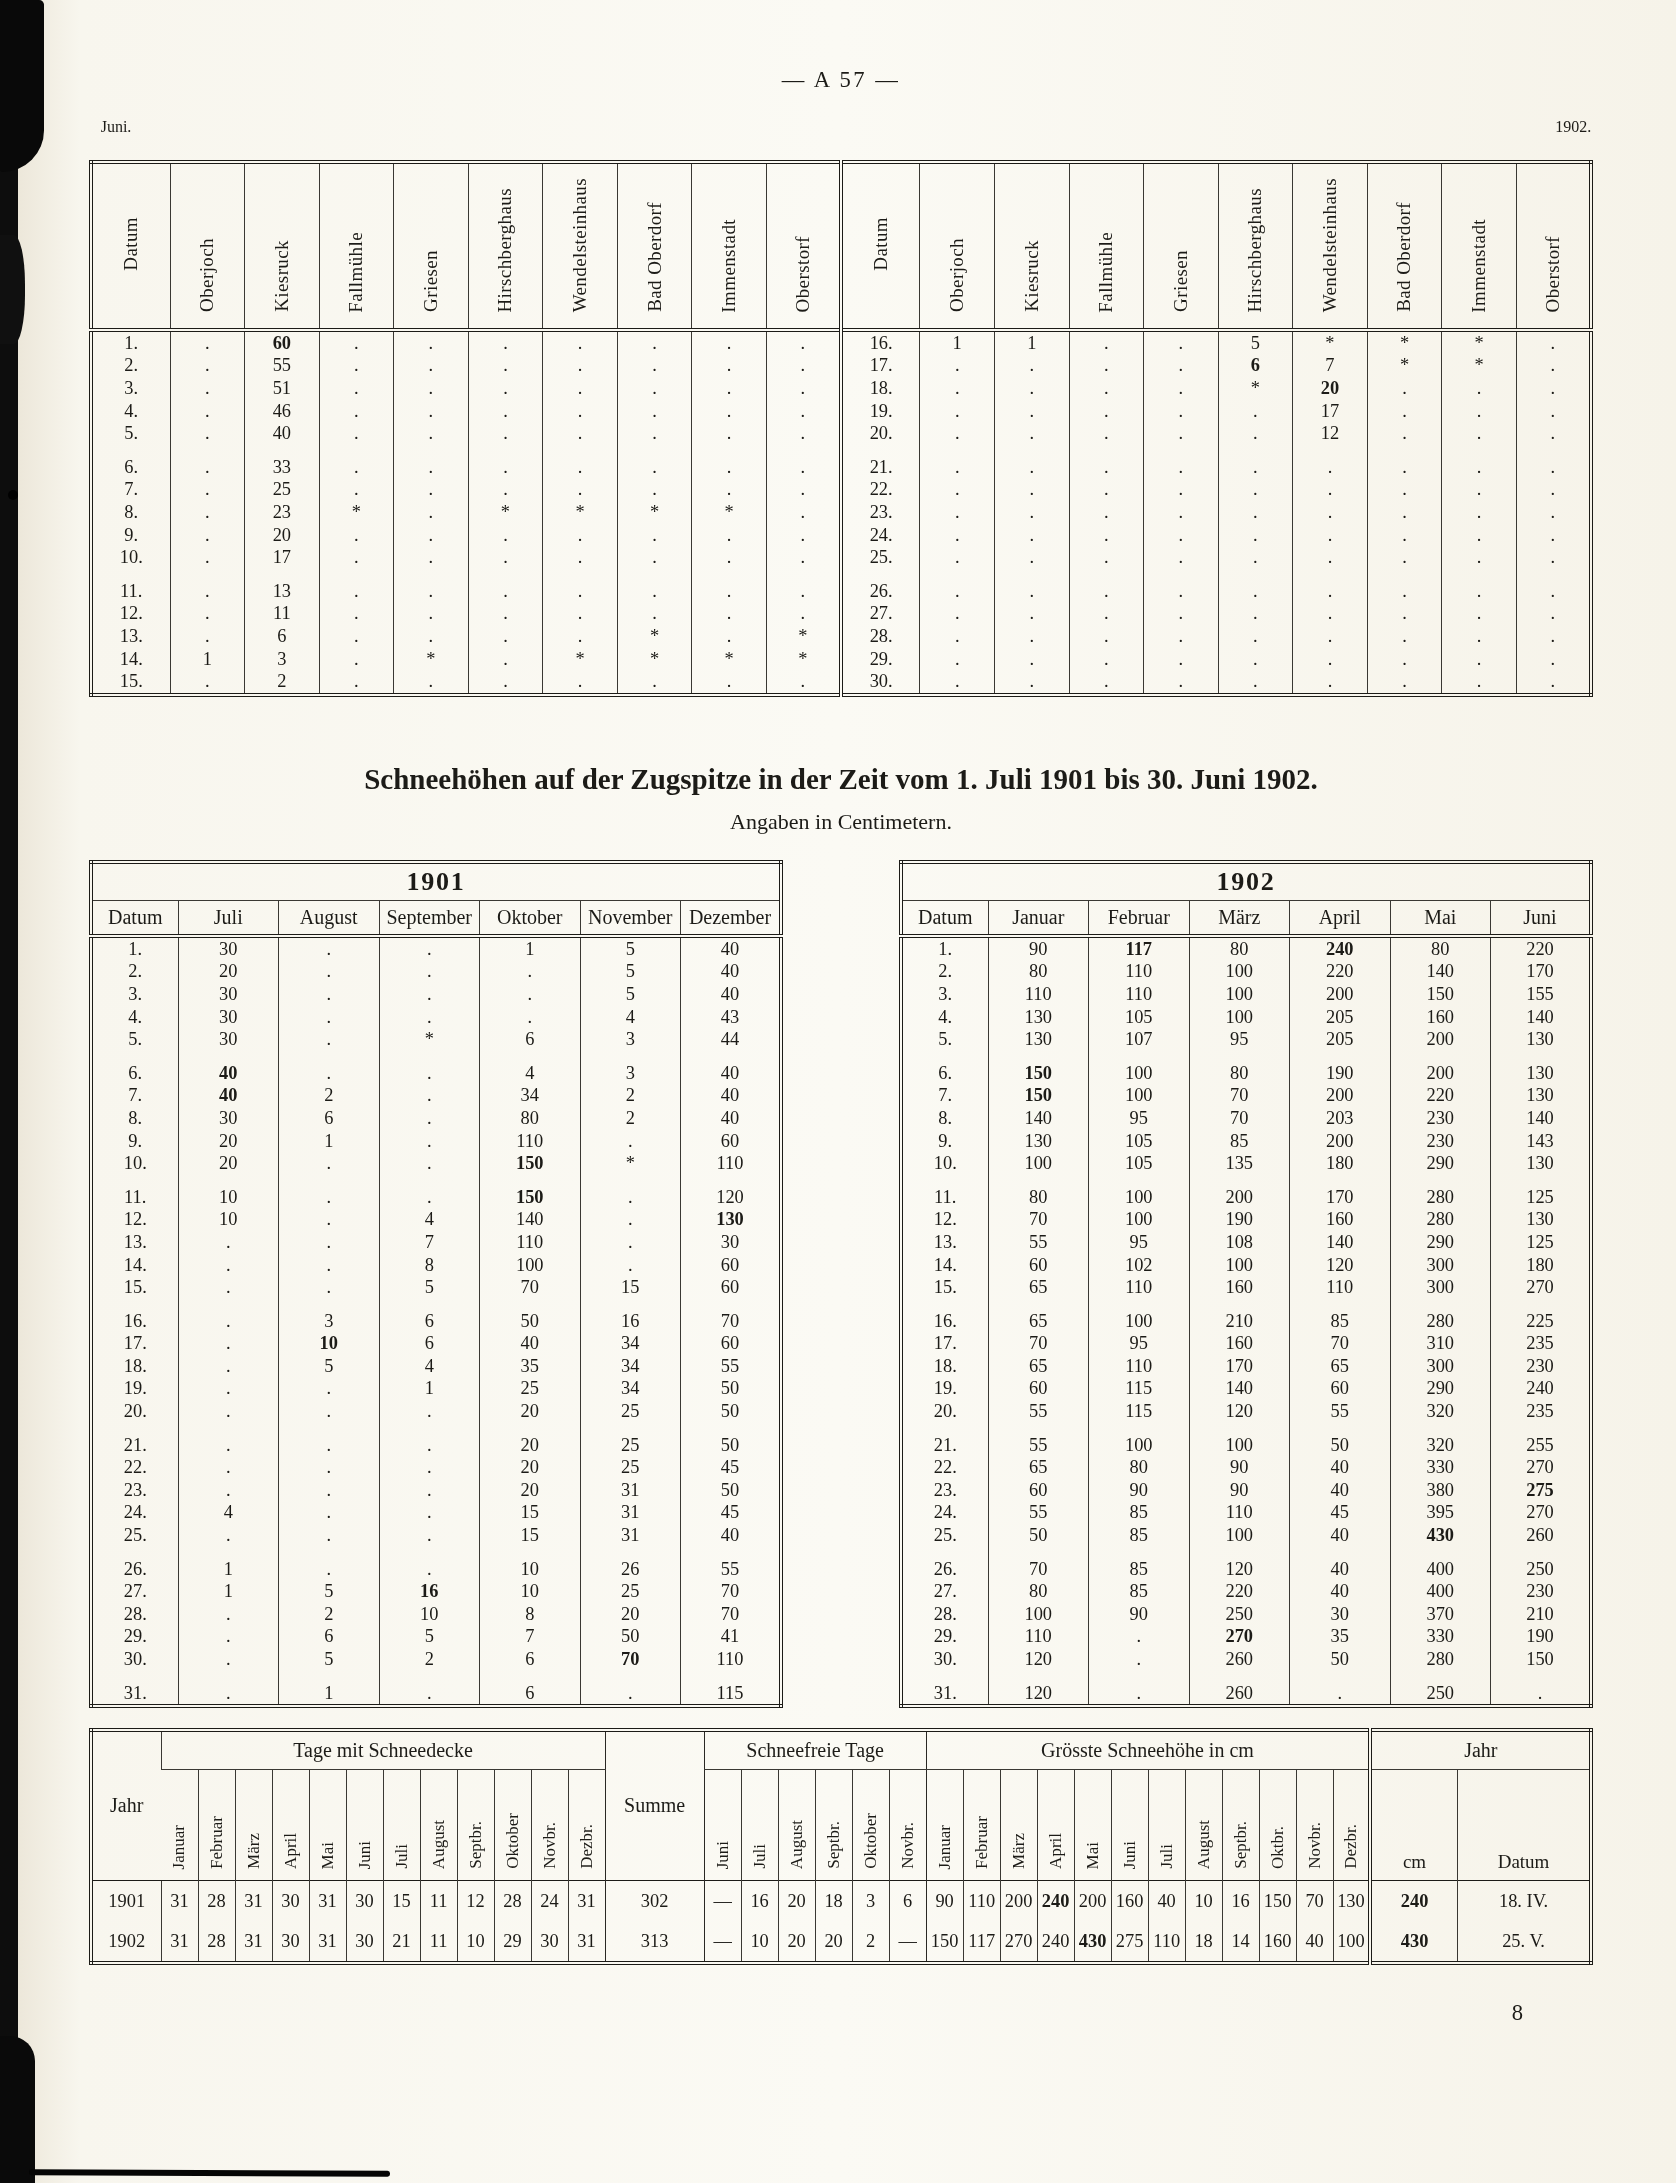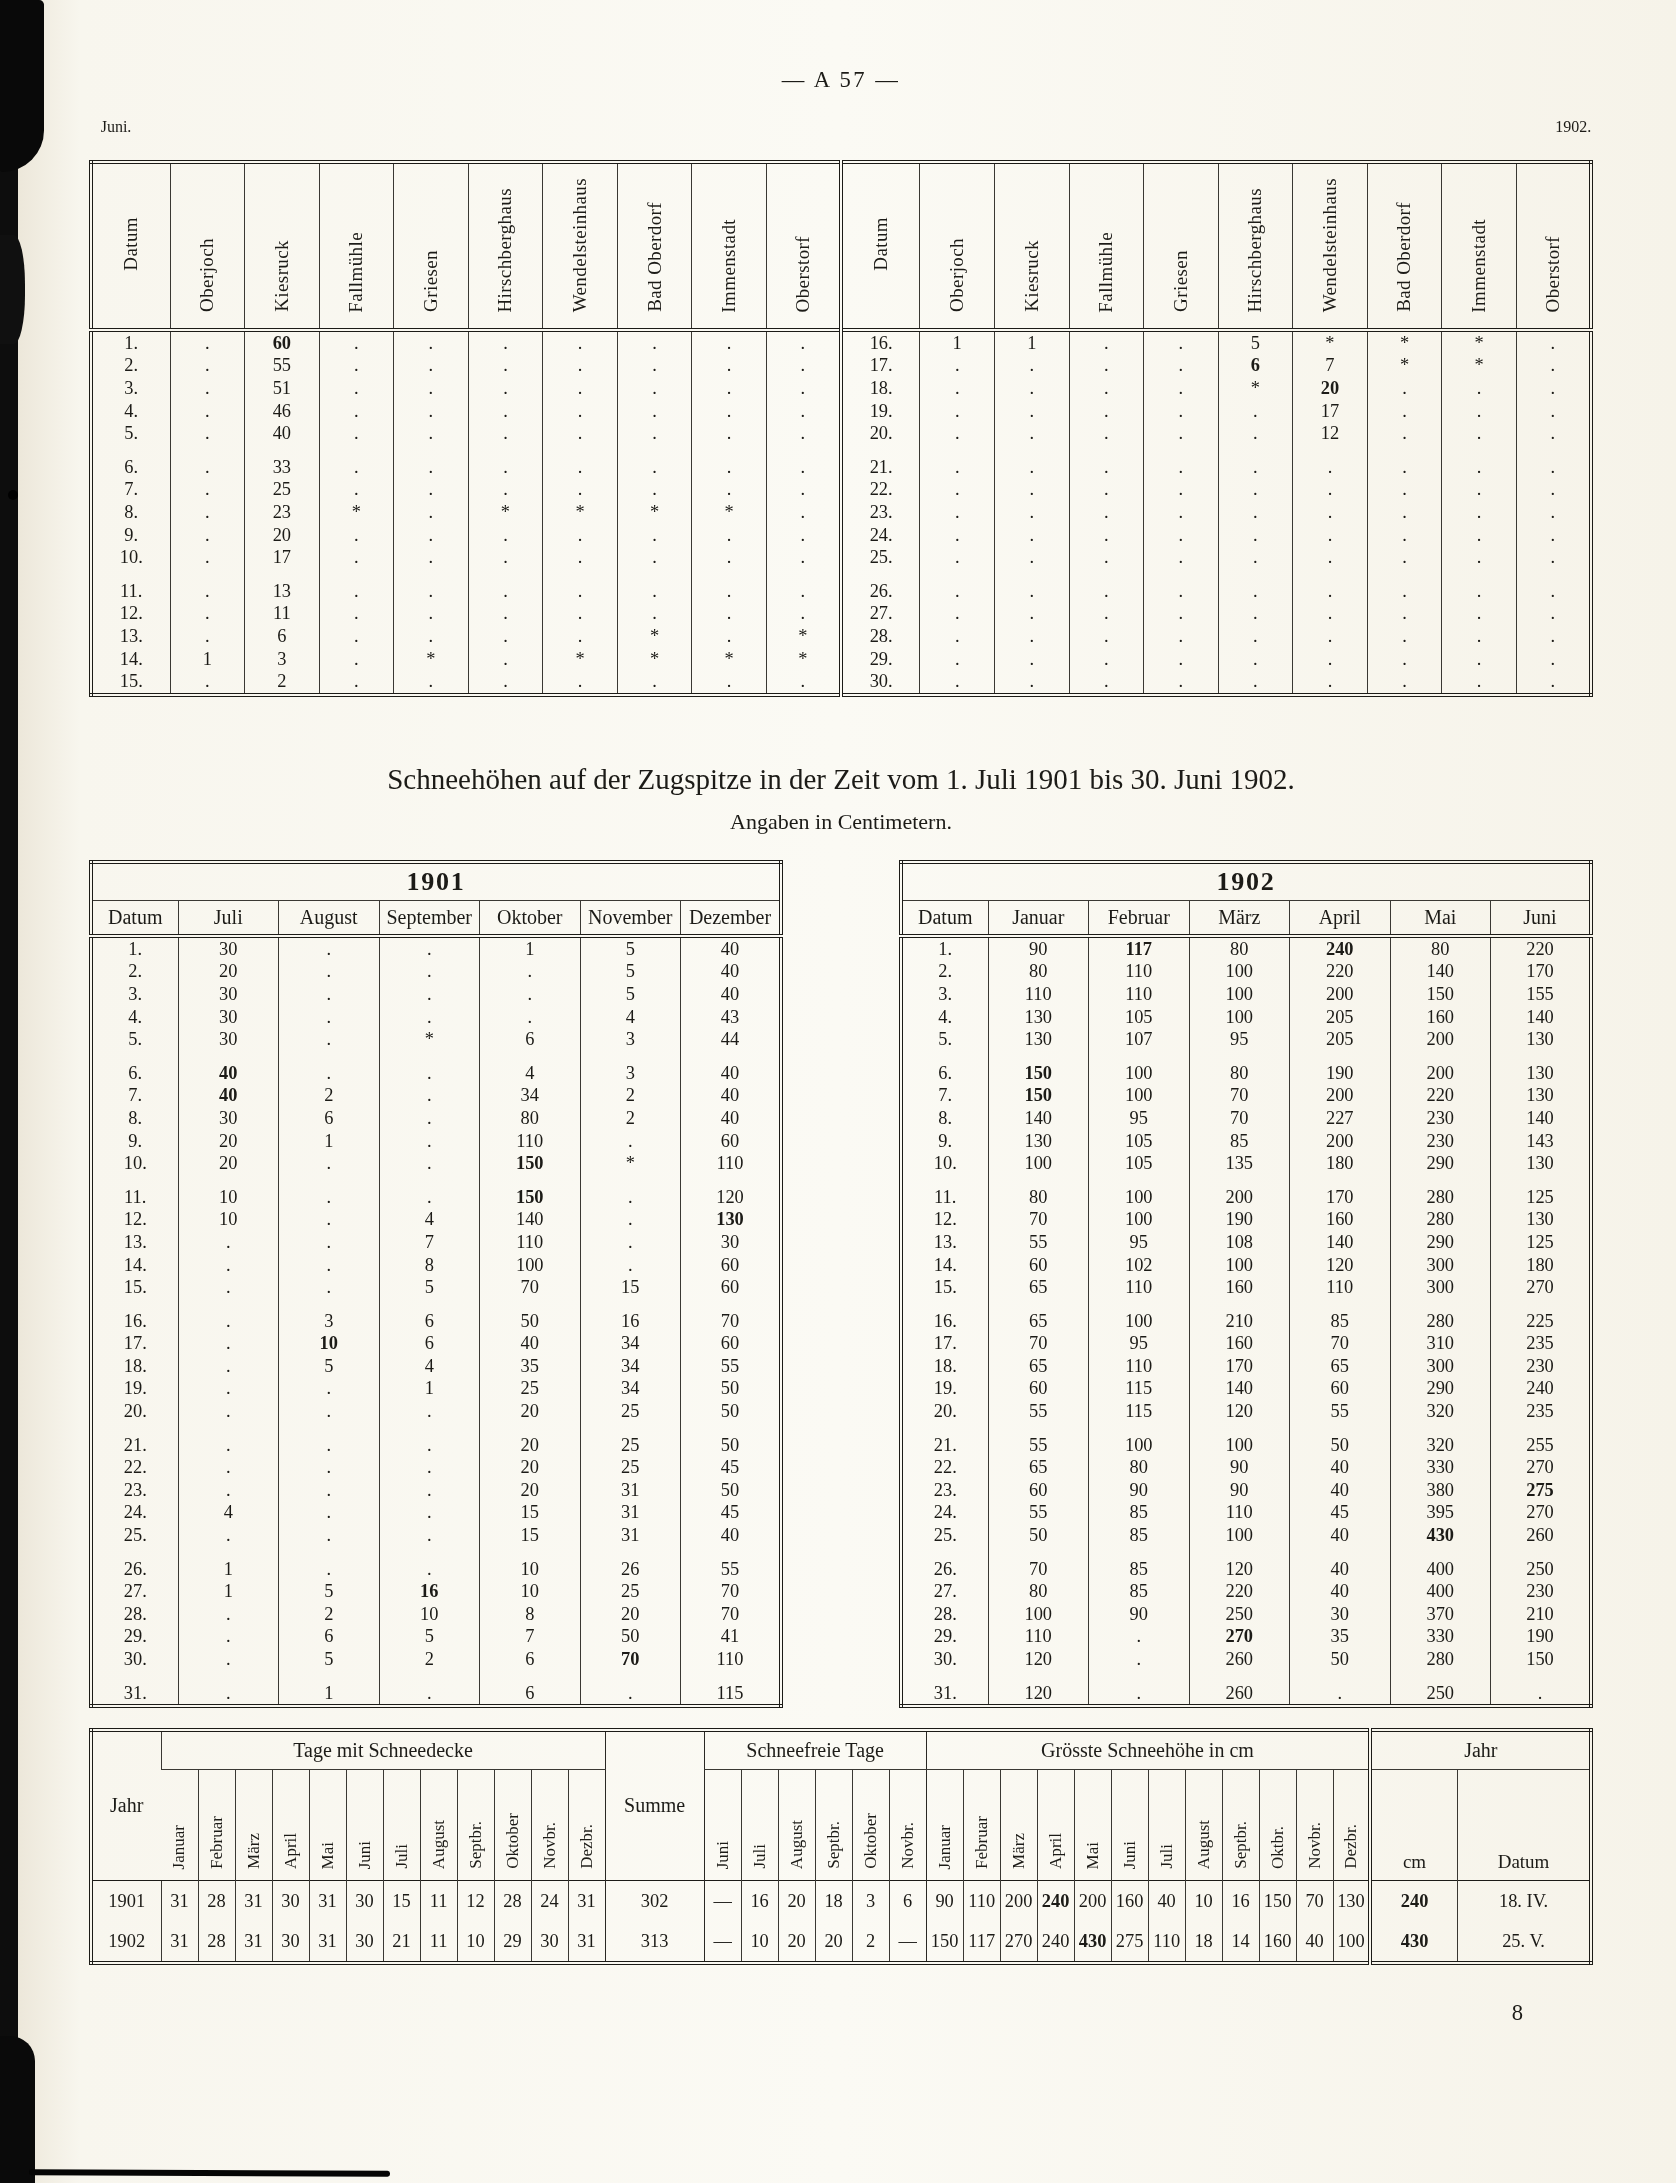--- a/index.html
+++ b/index.html
@@ -38,21 +38,21 @@
   #table1 thead th{height:168px;vertical-align:bottom;padding-bottom:11.7px;border-left:0.8px solid #3a3833;font-weight:400;text-align:center}
   #table1 thead th:first-child{border-left:none}
   #table1 thead th.th-datum{vertical-align:middle;padding-bottom:0}
   .vlabel{display:inline-block;writing-mode:vertical-rl;transform:rotate(180deg);white-space:nowrap;font-size:19px;letter-spacing:0.4px}
   #table1 td{border-left:0.8px solid #3a3833;text-align:center;font-size:18.4px;line-height:22.6px}
   #table1 td:first-child{border-left:none}
   #table1 tbody tr:first-child td{border-top:4.2px double #1c1b17}
   #table1 tr.g td{padding-top:11px}
 
   
-  .sec-title{margin:65px 0 0;text-align:center;font-size:29px;line-height:35px;font-weight:400}
+  .sec-title{margin:65px 0 0;text-align:center;font-size:29px;line-height:35px;font-weight:700}
   .sec-sub{margin-top:11px;text-align:center;font-size:22px;line-height:27px}
 
   
   .t2wrap{margin-top:25px;display:flex;justify-content:space-between}
   .zug{width:694px;border:4.2px double #1c1b17}
   .zug col.c2-datum{width:87px}
   .zug th.year{font-size:26px;font-weight:700;height:39px;letter-spacing:1.7px;text-align:center}
   .zug tr.mrow th{font-size:20px;font-weight:400;height:35px;border-left:0.8px solid #3a3833;border-top:0.8px solid #3a3833;text-align:center}
   .zug tr.mrow th:first-child{border-left:none}
   .zug td{border-left:0.8px solid #3a3833;text-align:center;font-size:18.4px;line-height:22.6px}
@@ -873,21 +873,21 @@
             <td>70</td>
             <td>200</td>
             <td>220</td>
             <td>130</td>
           </tr>
           <tr>
             <td>8.</td>
             <td>140</td>
             <td>95</td>
             <td>70</td>
-            <td>227</td>
+            <td>203</td>
             <td>230</td>
             <td>140</td>
           </tr>
           <tr>
             <td>9.</td>
             <td>130</td>
             <td>105</td>
             <td>85</td>
             <td>200</td>
             <td>230</td>

